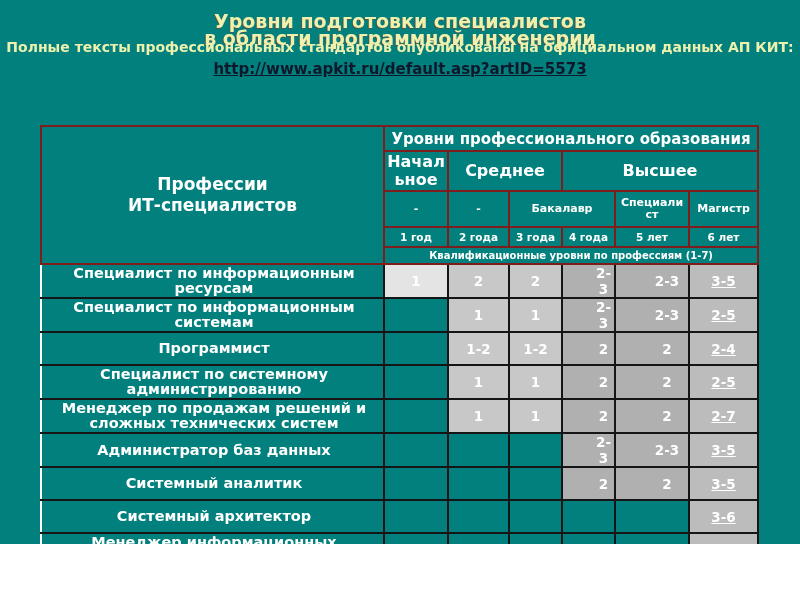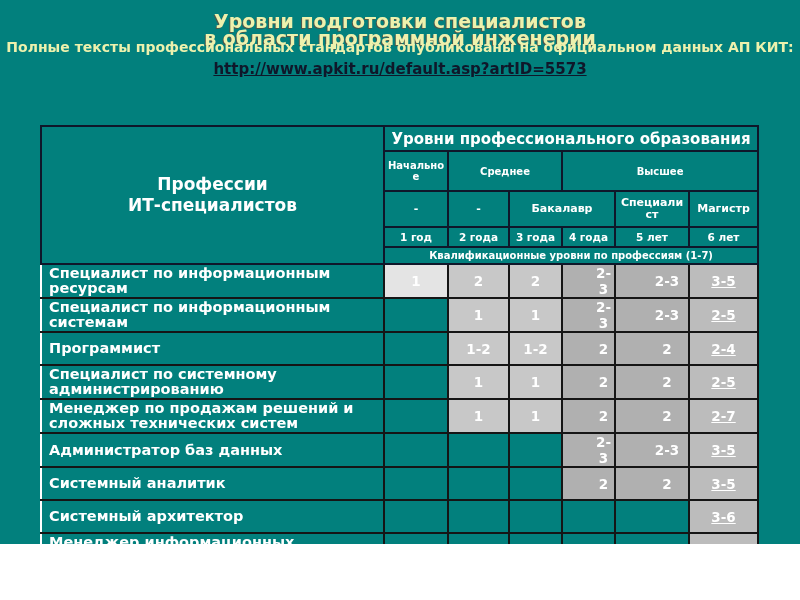--- a/index.html
+++ b/index.html
@@ -35,45 +35,45 @@
     top: 125px;
     width: 717px;
     border-collapse: collapse;
     table-layout: fixed;
     color: #ffffff;
   }
   table.grid th, table.grid td { overflow: hidden; vertical-align: middle; }
 
   
   th.hcell {
-    border: 2px solid #0f172a;
+    border: 2px solid #7f1d1d;
     background: transparent;
     font-weight: bold;
     text-align: center;
     padding: 1px 2px;
     overflow-wrap: anywhere;
   }
   th.corner   { font-size: 17px; line-height: 1.25; white-space: pre-line; }
   th.eduhdr   { font-size: 15px; }
-  th.levelhdr { font-size: 10px; line-height: 1.1; }
+  th.levelhdr { font-size: 16px; line-height: 1.1; }
   th.degree   { font-size: 11px; line-height: 1.1; }
   th.years    { font-size: 10.5px; }
   th.qualhdr  { font-size: 10px; }
 
   
   td.bcell {
     border: 2px solid #151515;
     font-weight: bold;
     font-size: 13.5px;
     text-align: center;
     padding: 0 2px;
   }
   td.rowlabel {
     border-left: 2px solid #ffffff;
-    text-align: left;
+    text-align: center;
     font-size: 14.5px;
     line-height: 15px;
     padding: 1px 4px 1px 7px;
     white-space: pre-line;
   }
   td.empty { background: transparent; }
   td.lv1 { background: #e4e4e4; }
   td.lv2 { background: #c8c8c8; }
   td.lv3 { background: #b0b0b0; padding-left: 32px; }
   td.lv4 { background: #bcbcbc; text-decoration: underline; }

